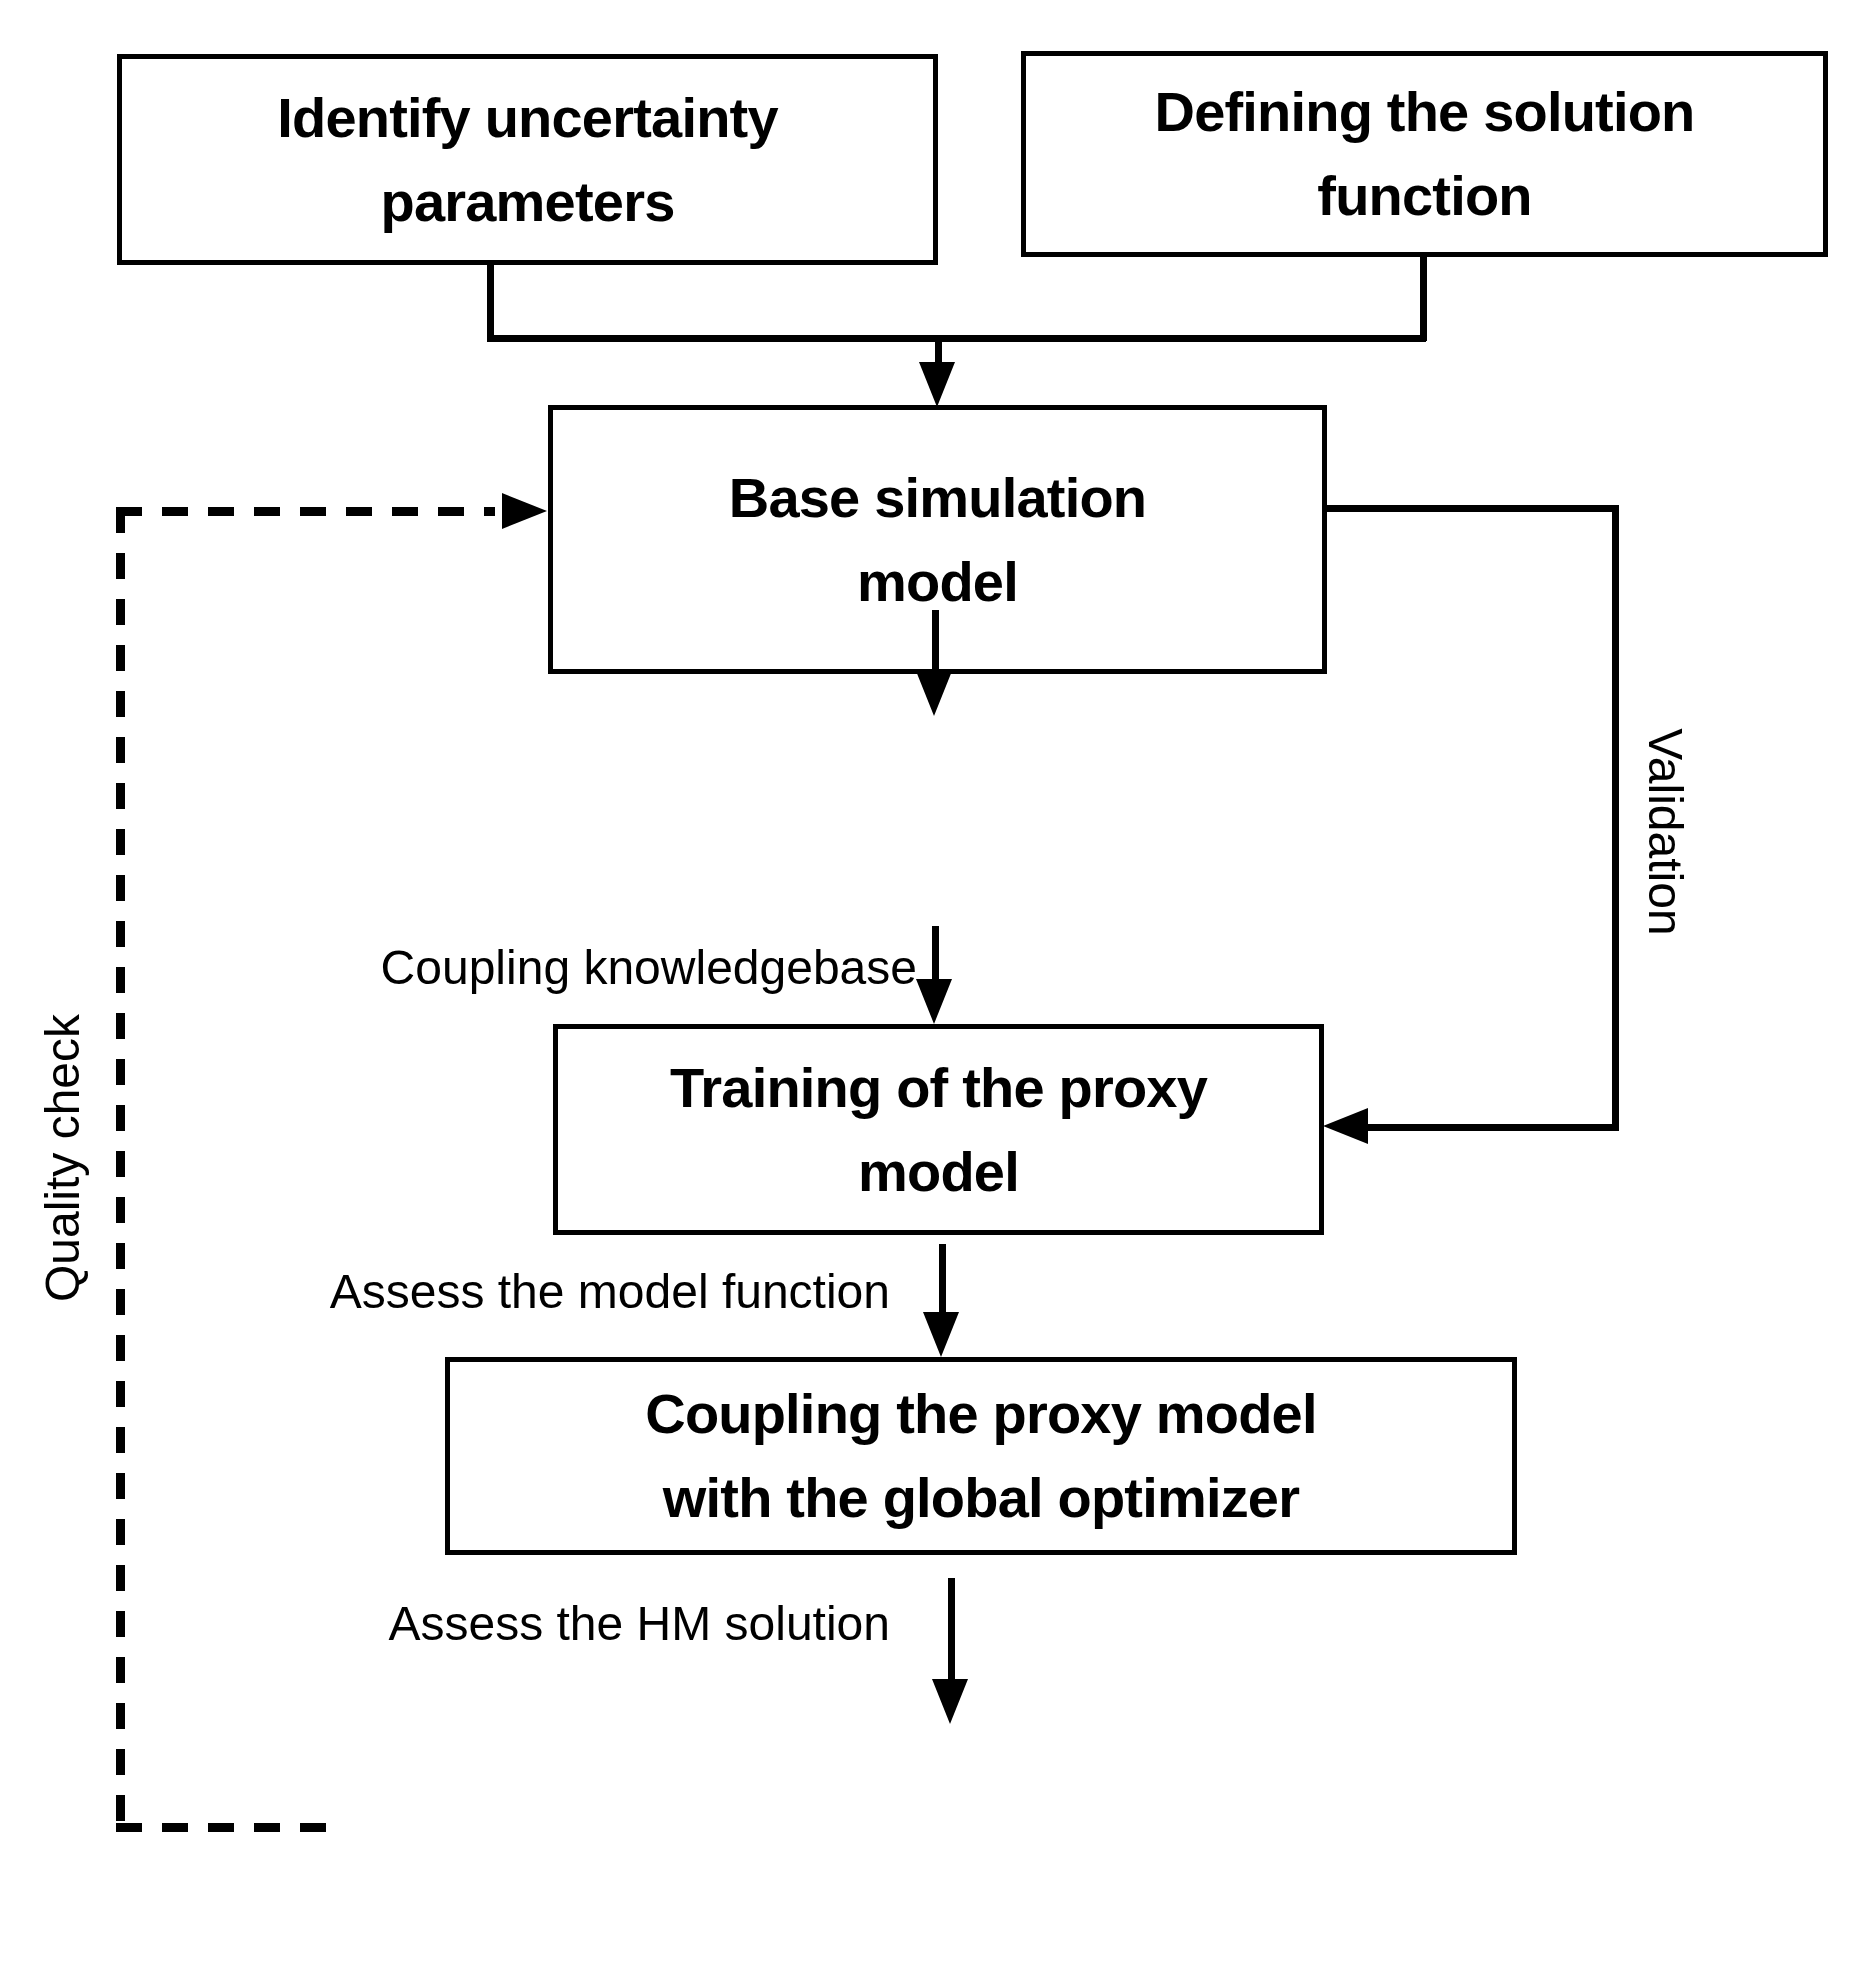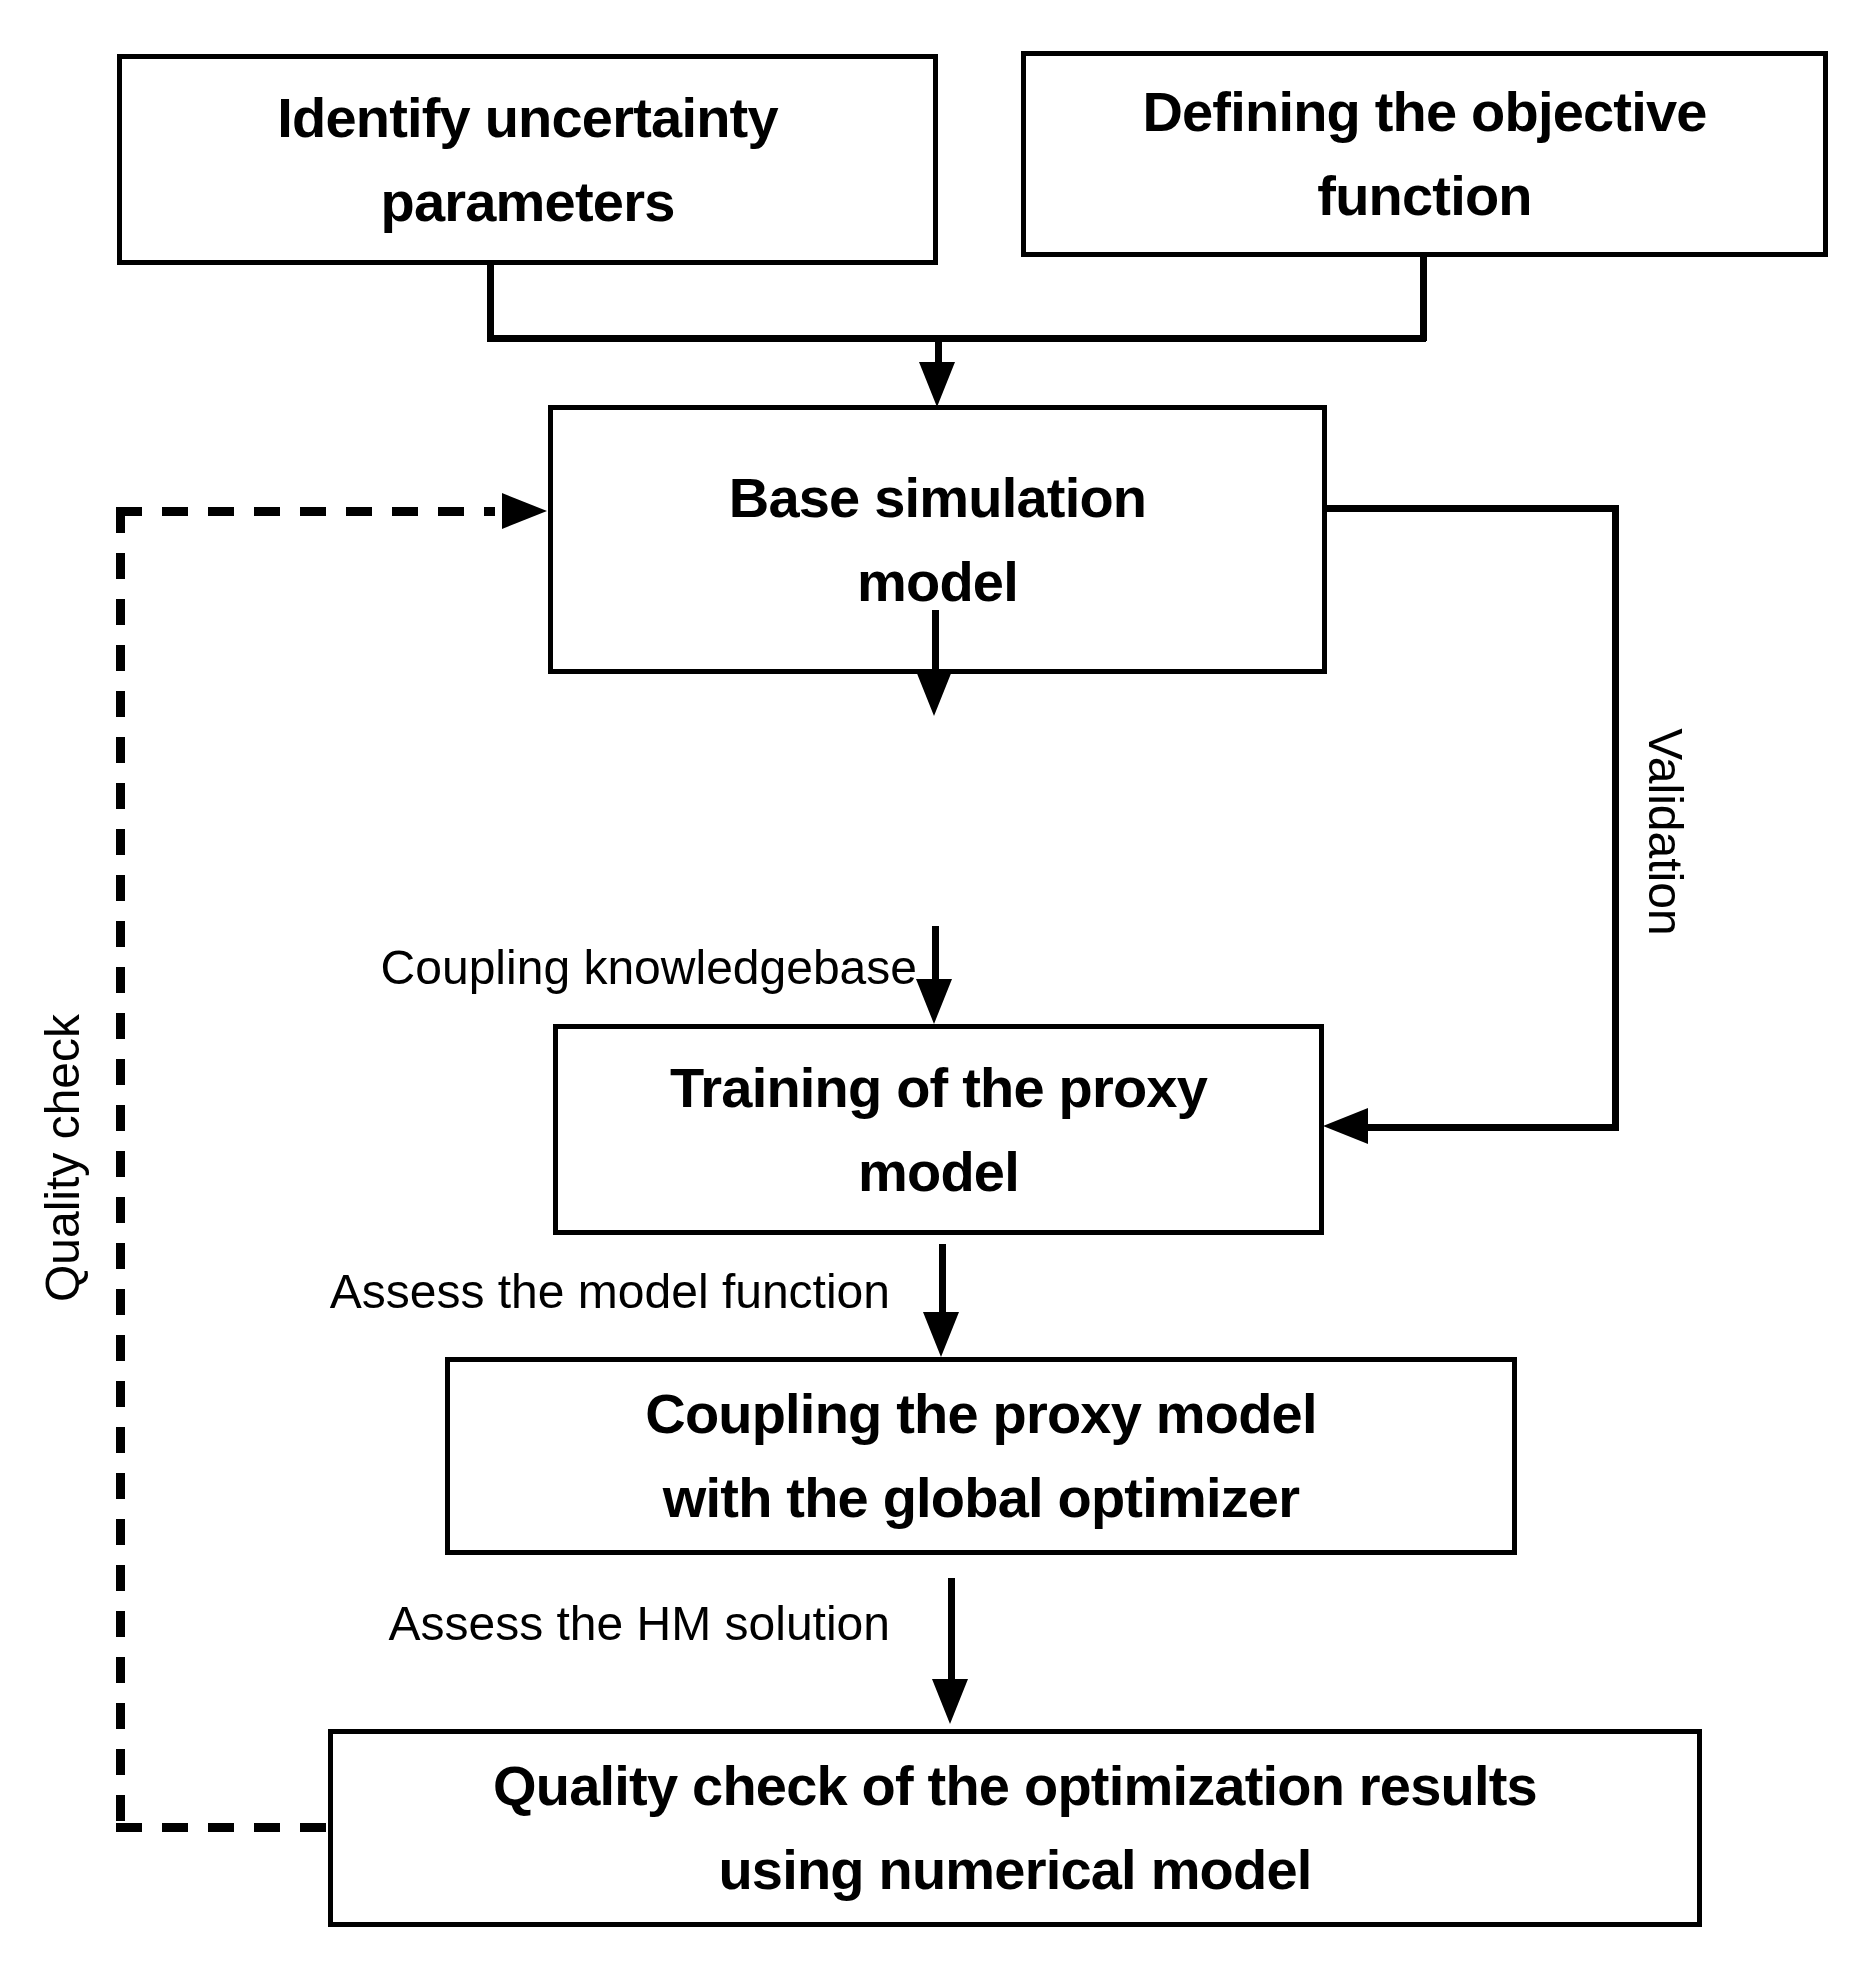--- a/index.html
+++ b/index.html
@@ -86,35 +86,33 @@
   .rot-ccw { transform: rotate(-90deg); }
 </style>
 </head>
 <body>
 
 <div class="canvas">
 
   <div class="node" style="left:81px; top:54px; width:821px; height:211px;margin-left:36px;">Identify uncertainty
 parameters</div>
 
-  <div class="node" style="left:1021px; top:51px; width:807px; height:206px;">Defining the objective
+  <div class="node" style="left:1021px; top:51px; width:807px; height:206px;">Defining the solution
 function</div>
 
   <div class="node" style="left:548px; top:405px; width:779px; height:269px;">Base simulation
 model</div>
 
 
   <div class="node" style="left:553px; top:1024px; width:771px; height:211px;">Training of the proxy
 model</div>
 
   <div class="node" style="left:445px; top:1357px; width:1072px; height:198px;">Coupling the proxy model
 with the global optimizer</div>
 
-  <div class="node" style="left:328px; top:1729px; width:1374px; height:198px;">Quality check of the optimization results
-using numerical model</div>
 
   <div class="vline" style="left:487px; top:263px; height:77px;"></div>
   <div class="vline" style="left:1420px; top:256px; height:85px;"></div>
   <div class="hline" style="left:487px; top:335px; width:939px;"></div>
   <div class="vline" style="left:935px; top:339px; height:31px;"></div>
   <div class="arr-down" style="left:919px; top:362px;"></div>
 
   <div class="vline" style="left:932px; top:610px; height:66px;"></div>
   <div class="arr-down" style="left:916px; top:671px;"></div>
 

